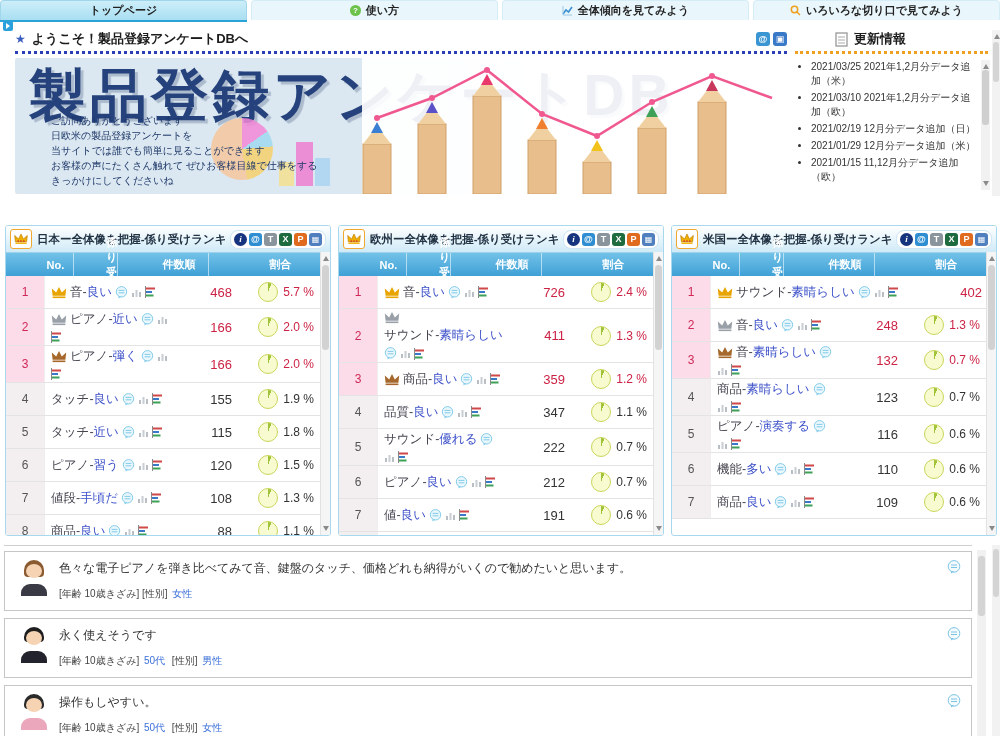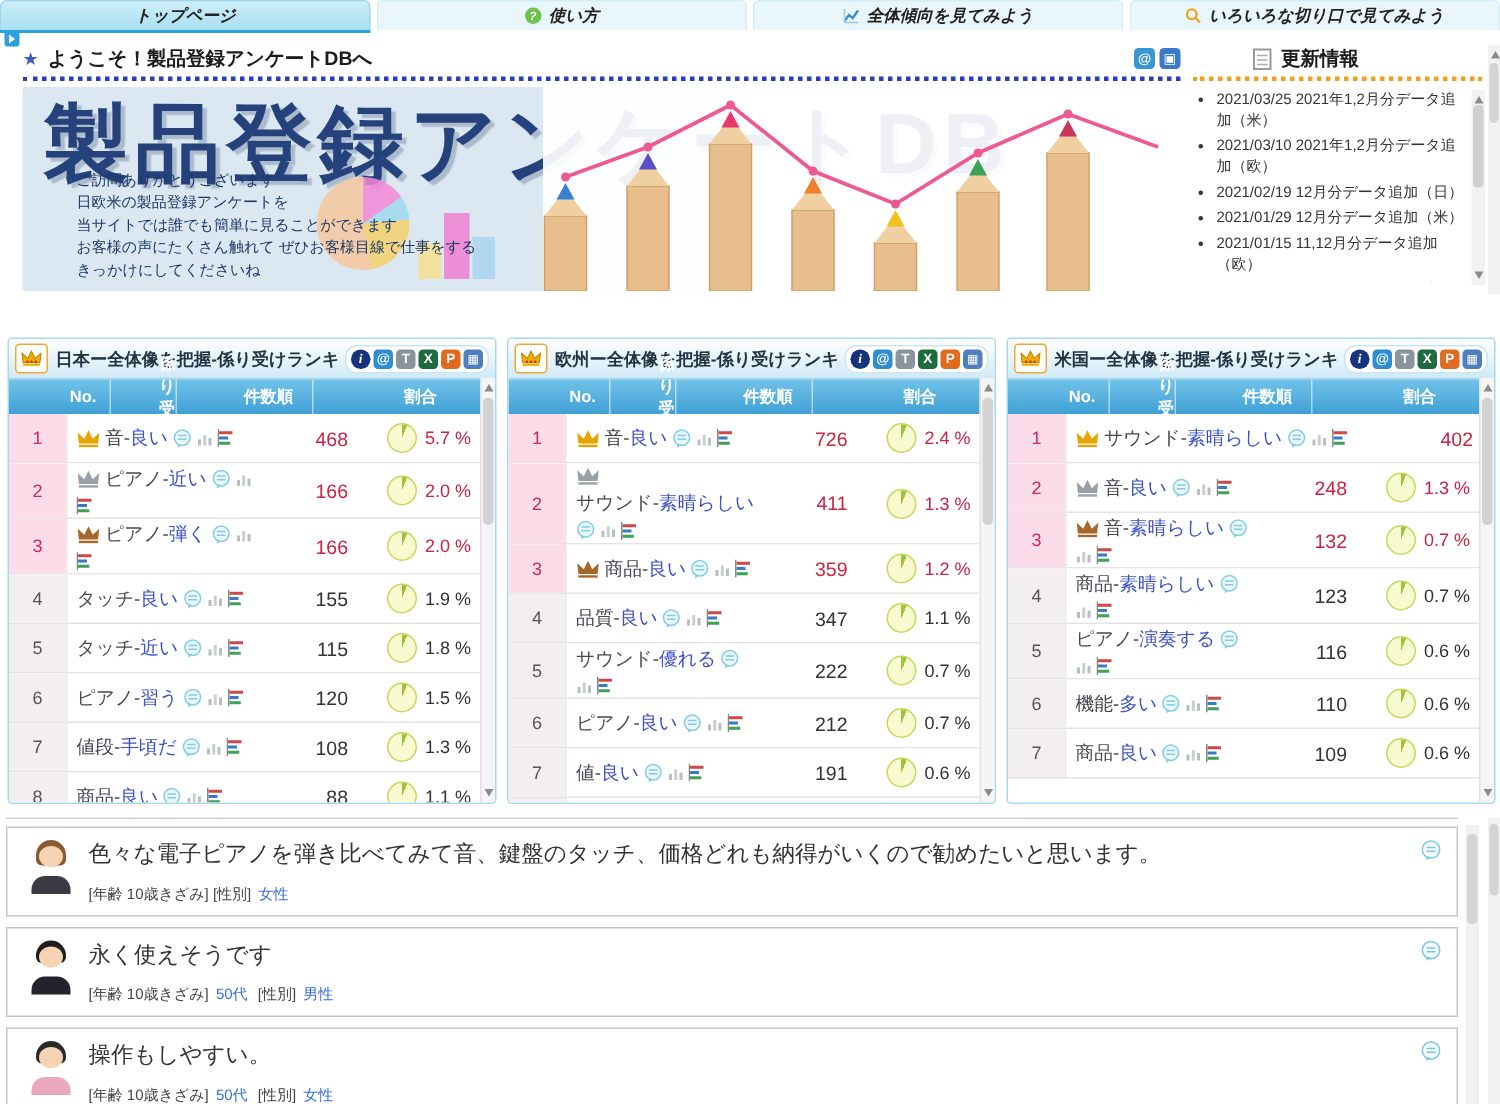--- a/index.html
+++ b/index.html
@@ -2,21 +2,21 @@
 <html><head>
 <meta charset="utf-8">
 <style>
   html,body{margin:0;padding:0;}
   body{width:1000px;height:736px;position:relative;overflow:hidden;background:#fff;
        font-family:"Liberation Sans","DejaVu Sans",sans-serif;color:#333;}
   
   .tabbar{position:absolute;top:0;left:0;width:1000px;height:20px;display:flex;gap:4px;}
   .tab{flex:1;display:flex;align-items:center;justify-content:center;gap:5px;
        font-size:11px;font-weight:bold;color:#222;background:#e9f6fb;
-       border:1px solid #d5edf7;border-bottom:none;border-radius:4px 4px 0 0;cursor:pointer;font-style:italic;}
+       border:1px solid #d5edf7;border-bottom:none;border-radius:4px 4px 0 0;cursor:pointer;}
   .tab.active{background:linear-gradient(#cdeef9,#a9dff2);border-color:#9fd6ea;
        box-shadow:0 2px 0 #2aa3d8;}
   .ticon{width:11px;height:11px;flex:none;display:inline-flex;align-items:center;justify-content:center;}
   .ticon-help{background:#6cc24a;border-radius:50%;color:#fff;font-size:8px;font-weight:bold;}
   .toggle{position:absolute;top:21px;left:3px;width:10px;height:10px;background:#2aa0dc;border-radius:2px;
        display:flex;align-items:center;justify-content:center;}
   .toggle:after{content:"";border-left:4px solid #fff;border-top:3px solid transparent;border-bottom:3px solid transparent;}
   
   .topsec{position:absolute;top:30px;left:0;width:1000px;height:166px;}
   .welcome-col{position:absolute;left:15px;top:0;width:772px;}
@@ -99,21 +99,21 @@
   .comments{position:absolute;top:545px;left:4px;width:968px;height:191px;border-top:1px solid #cfcfcf;padding-top:5px;box-sizing:border-box;}
   .ccard{position:relative;border:1px solid #c6c6c6;background:#fff;min-height:60px;margin-bottom:7px;
        padding:8px 34px 6px 54px;box-sizing:border-box;}
   .avatar{position:absolute;left:12px;top:8px;width:34px;height:36px;}
   .avatar .hair{position:absolute;left:7px;top:0;width:20px;height:15px;border-radius:10px 10px 4px 4px;}
   .avatar .face{position:absolute;left:9px;top:4px;width:16px;height:14px;border-radius:50%;background:#f6d3b3;}
   .avatar .bodyp{position:absolute;left:4px;bottom:0;width:26px;height:12px;border-radius:9px 9px 0 0;}
   .av-female1 .hair{background:#8a5a30;height:17px;} .av-female1 .bodyp{background:#3a3a44;}
   .av-male .hair{background:#1e1e1e;} .av-male .bodyp{background:#23232d;}
   .av-female2 .hair{background:#2a2a2a;} .av-female2 .bodyp{background:#eba8bc;}
-  .ctext{font-size:15px;color:#333;display:block;}
+  .ctext{font-size:12px;color:#333;display:block;}
   .cmeta{display:block;margin-top:10px;font-size:10px;color:#444;}
   .cmeta .val{color:#3a6fd8;cursor:pointer;margin:0 4px 0 2px;}
   .cbubble{position:absolute;right:10px;top:8px;cursor:pointer;}
 </style>
 </head>
 <body>
 
 <div class="tabbar">
   <div class="tab active">
     <span>トップページ</span>

